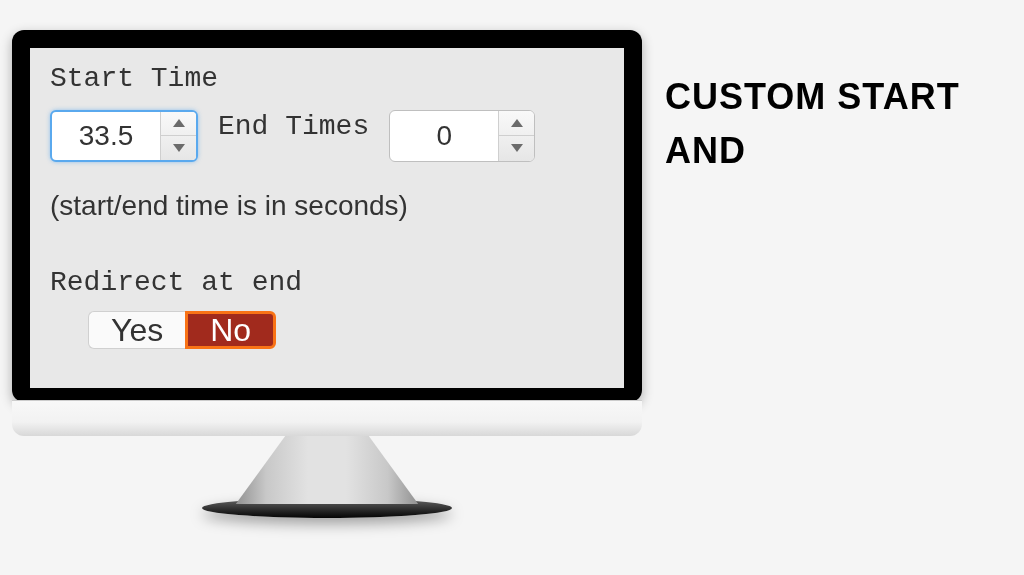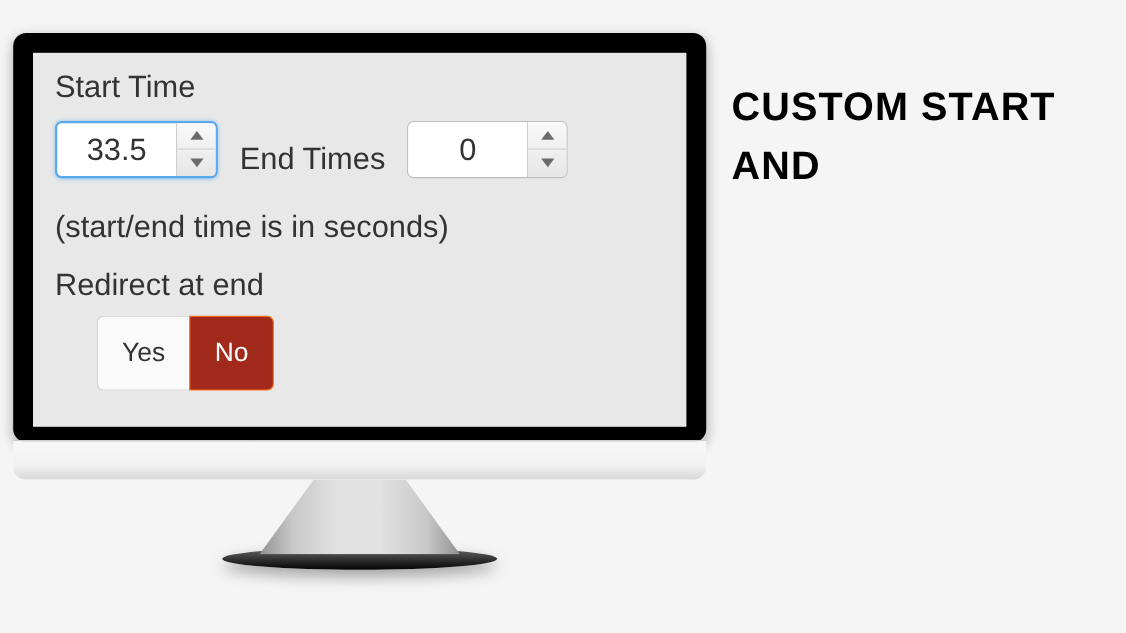--- a/index.html
+++ b/index.html
@@ -48,24 +48,24 @@
     }
     .base {
       width: 250px;
       height: 20px;
       margin: 0 auto;
       background: linear-gradient(to bottom, #686868 0%, #202020 70%, #050505 100%);
       border-radius: 50%;
       margin-top: -6px;
       box-shadow: 0 6px 14px rgba(0,0,0,0.35);
     }
-    .label { color:#333; font-size:28px; line-height:1.2; }
+    .label { color:#333; font-size:28px; line-height:1.2;font-family:Liberation Mono, monospace; }
     .time-row {
       display:flex;
-      align-items:flex-end;
+      align-items:flex-start;
       margin-top:14px;
       gap:20px;
     }
     .spinbox {
       display:flex;
       border:1px solid #bfbfbf;
       border-radius:6px;
       background:#fff;
       height:52px;
       overflow:hidden;
@@ -110,55 +110,55 @@
       margin-top:28px;
       font-size:28px;
       padding-right:40px;
     }
     .toggle-row {
       display:flex;
       margin-top:12px;
       margin-left:38px;
     }
     .toggle-btn {
-      height:68px;
+      height:38px;
       display:flex;
       align-items:center;
       justify-content:center;
-      font-size:24px;
+      font-size:32px;
       padding:0 22px;
     }
     .toggle-yes {
       background:#fafafa;
       color:#333;
       border:1px solid #d0d0d0;
       border-radius:6px 0 0 6px;
       border-right:none;
     }
     .toggle-no {
       background:#a12a1d;
       color:#fff;
-      border:1px solid #f97316;
+      border:3px solid #f97316;
       border-radius:0 6px 6px 0;
     }
     .headline {
       position:absolute;
       left:665px;
       top:70px;
       width:340px;
       font-weight:900;
       font-size:36px;
       letter-spacing:1px;
       text-transform:uppercase;
       color:#000;
       line-height:1.5;
       font-family: Impact, 'Arial Black', sans-serif;
       font-stretch: condensed;
     }
-    .mt { margin-top:20px; }
+    .mt { margin-top:44px; }
   </style>
 </head>
 <body>
 
 <div class="monitor">
   <div class="bezel">
     <div class="screen">
 
       <div class="label">Start Time</div>
 

